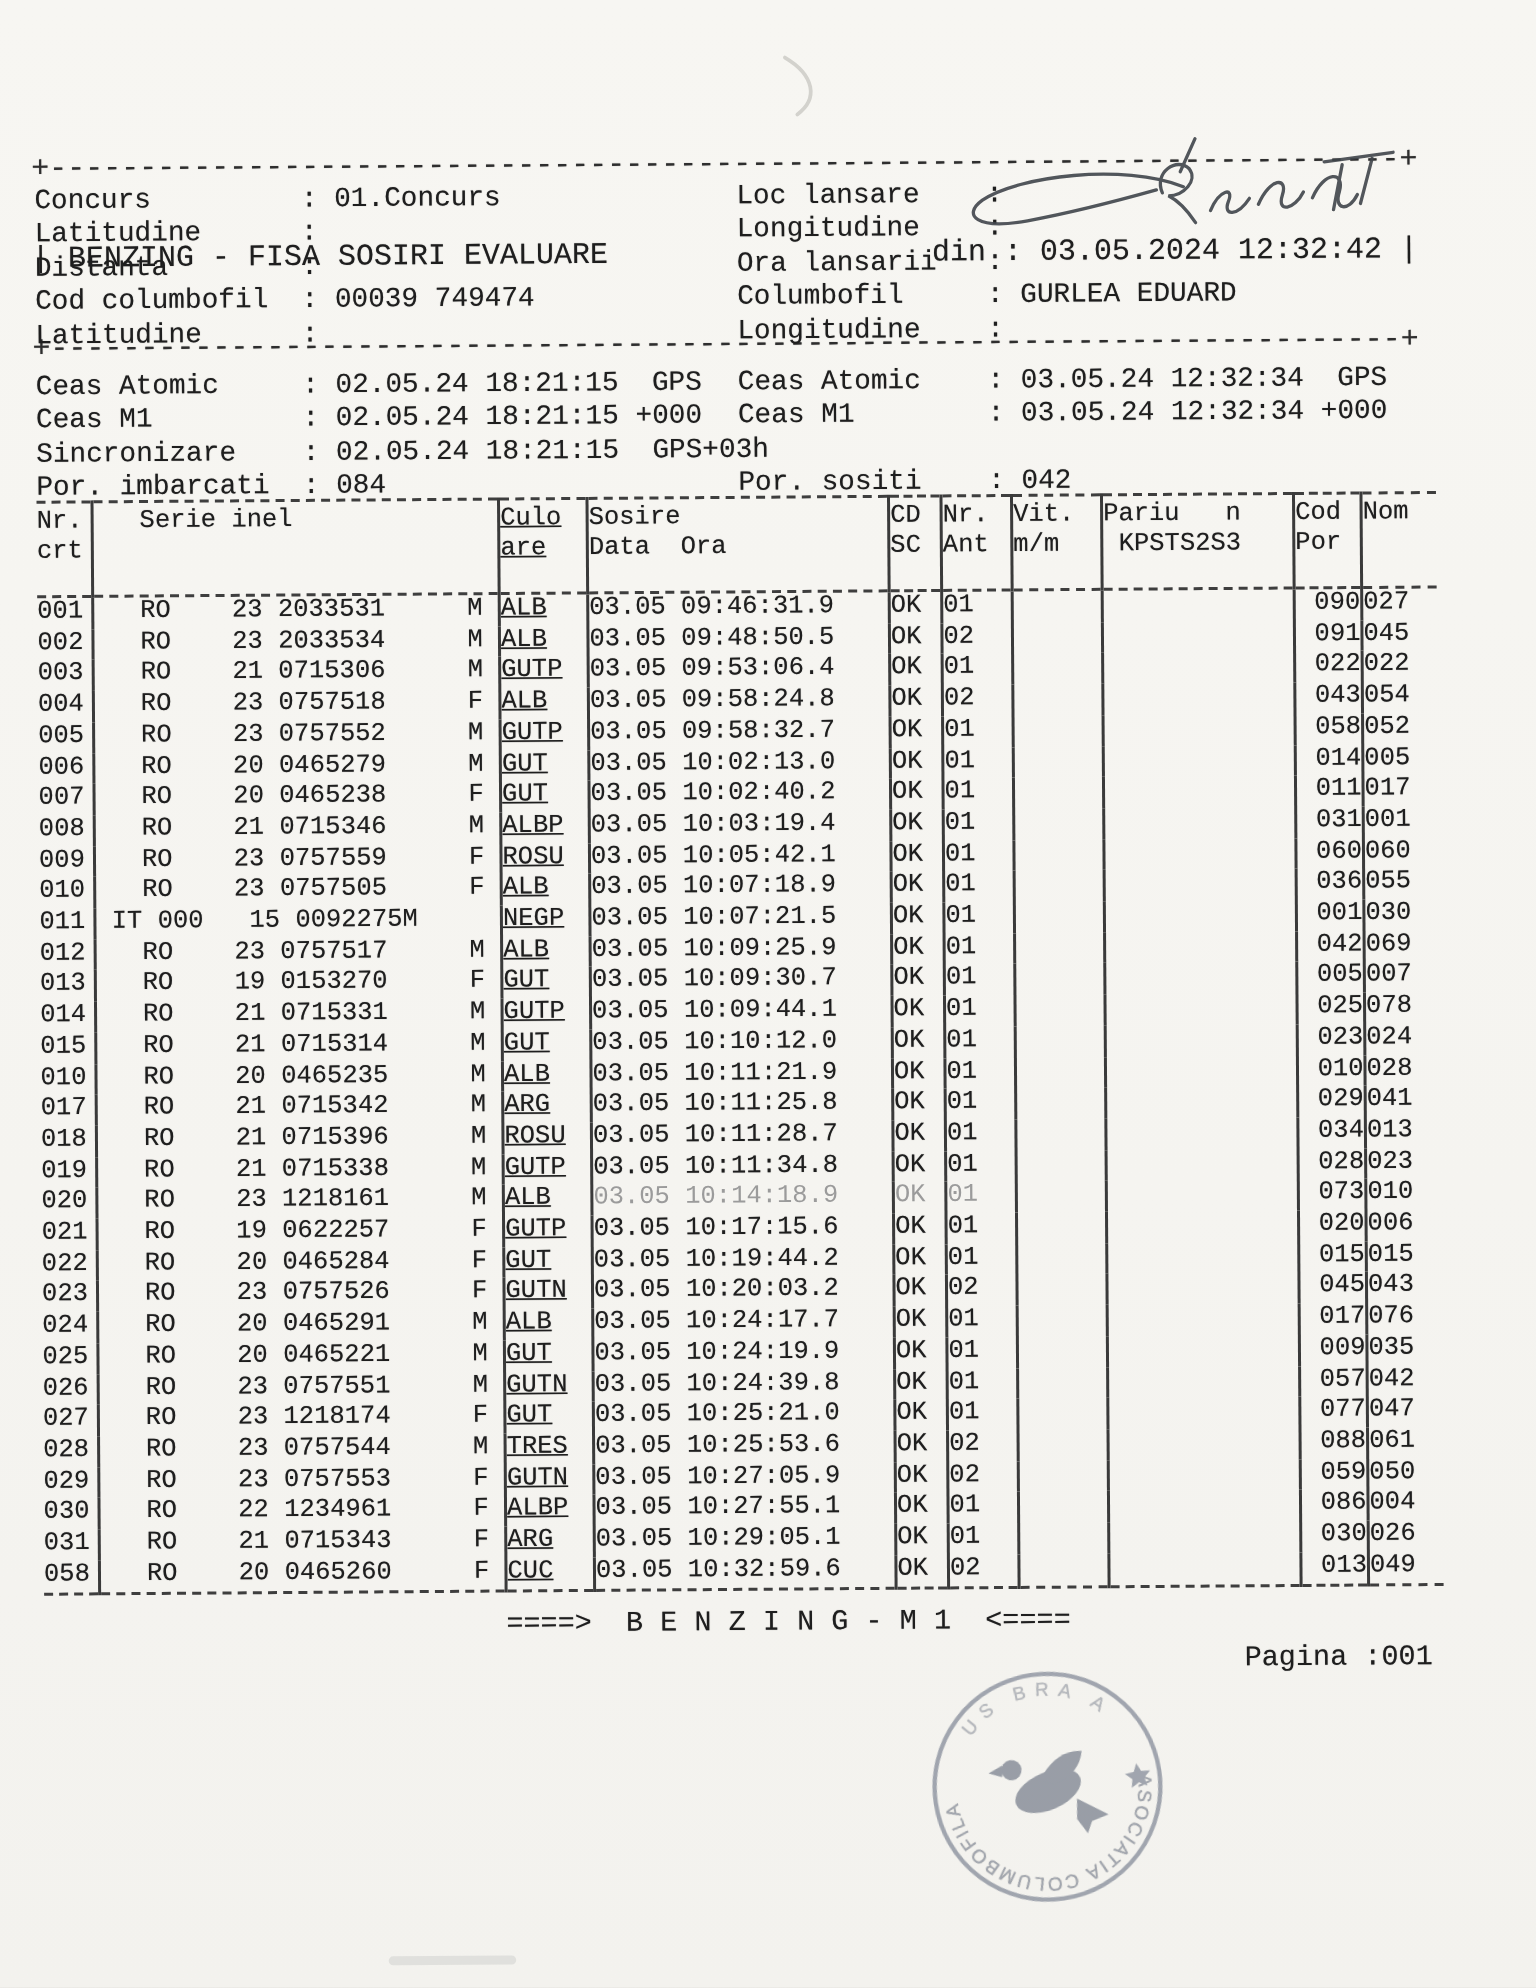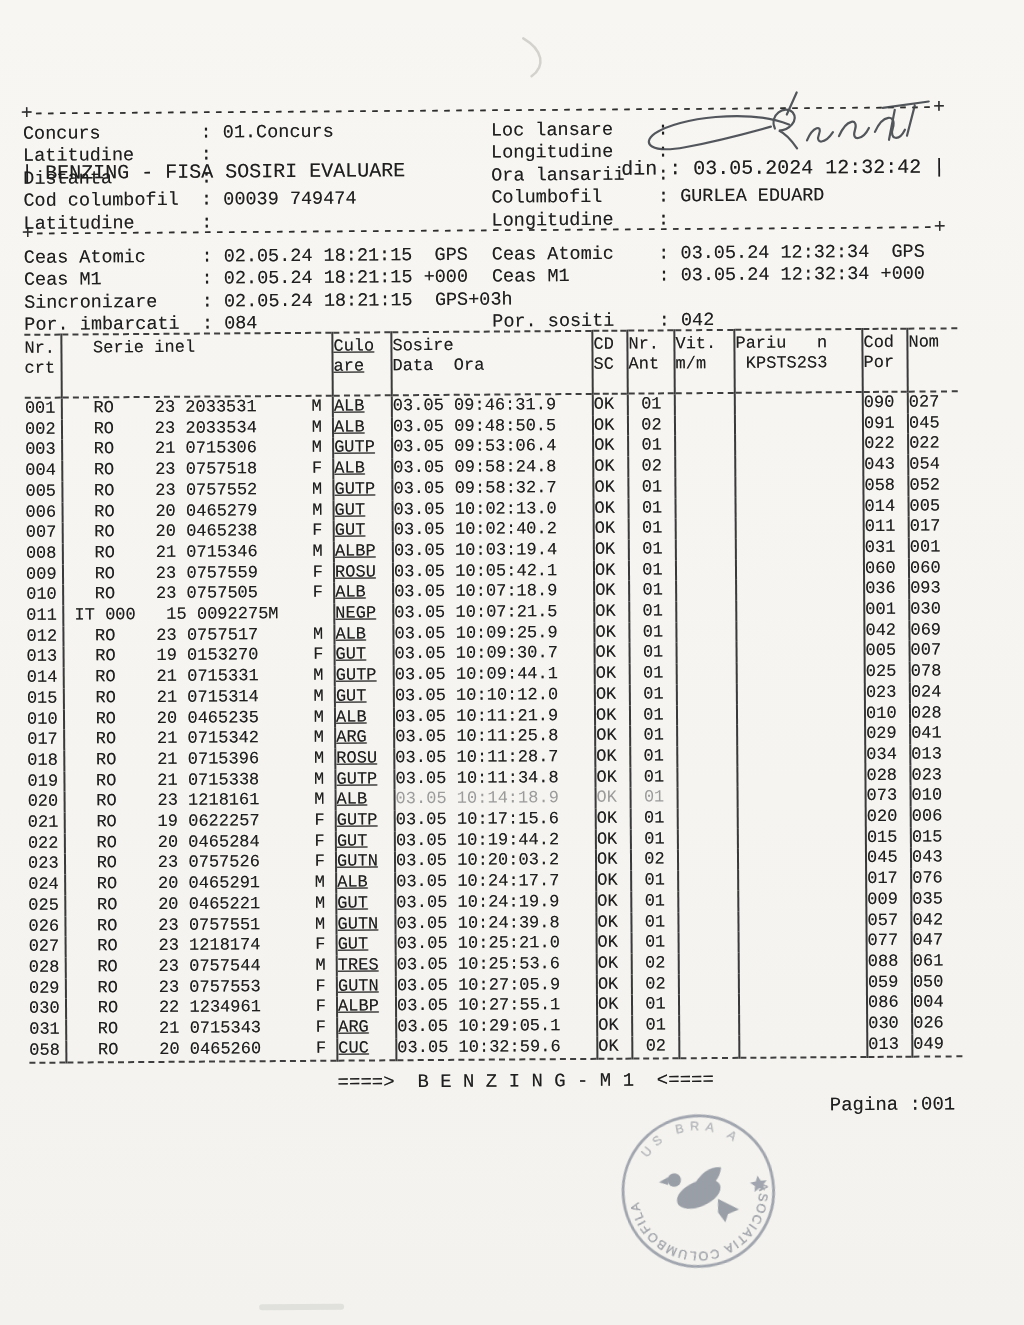--- a/index.html
+++ b/index.html
@@ -35,23 +35,23 @@
     white-space:pre;line-height:20px;}
   table.arrivals td{padding:0;white-space:pre;line-height:20.7px;height:20.7px;
     border-left:2px solid #3a3a3a;overflow:hidden;}
   table.arrivals th:first-child,table.arrivals td:first-child{border-left:none;}
   .c-nr{padding-left:2px;}
   .c-serie{padding-left:1ch;}
   .serie-flex{display:flex;justify-content:space-between;padding-right:1ch;}
   .c-culo{padding-left:.5ch;text-decoration:underline;}
   .c-sosire{padding-left:1ch;}
   .c-cd{padding-left:.4ch;}
-  .c-ant{text-align:center;}
+  .c-ant{text-align:left;}
   .c-vit{padding-left:1ch;}
-  .c-cod{padding-left:.5ch;}
+  .c-cod{padding-left:.5ch;text-align:right;}
   .c-nom{padding-left:.4ch;}
   th.c-ant{text-align:center;}
   .faded{color:#9b9b9b;text-shadow:none;}
 
   
   .banner{position:absolute;left:330px;top:1074px;font-size:19px;white-space:pre;}
   .pagina{position:absolute;left:822px;top:1100px;font-size:19px;white-space:pre;}
 
   
   .stamp-svg{position:absolute;left:608px;top:1114px;width:164px;height:164px;
@@ -240,21 +240,21 @@
             <tr>
               <td class="c-nr">010</td>
               <td class="c-serie"><div class="serie-flex"><span class="serie-text">   RO    23 0757505</span><span class="sex-letter">F</span></div></td>
               <td class="c-culo">ALB</td>
               <td class="c-sosire">03.05 10:07:18.9</td>
               <td class="c-cd">OK</td>
               <td class="c-ant">01</td>
               <td class="c-vit"></td>
               <td class="c-pariu"></td>
               <td class="c-cod">036</td>
-              <td class="c-nom">093</td>
+              <td class="c-nom">055</td>
             </tr>
             <tr>
               <td class="c-nr">011</td>
               <td class="c-serie"><div class="serie-flex"><span class="serie-text"> IT 000   15 0092275M</span><span class="sex-letter"></span></div></td>
               <td class="c-culo">NEGP</td>
               <td class="c-sosire">03.05 10:07:21.5</td>
               <td class="c-cd">OK</td>
               <td class="c-ant">01</td>
               <td class="c-vit"></td>
               <td class="c-pariu"></td>

